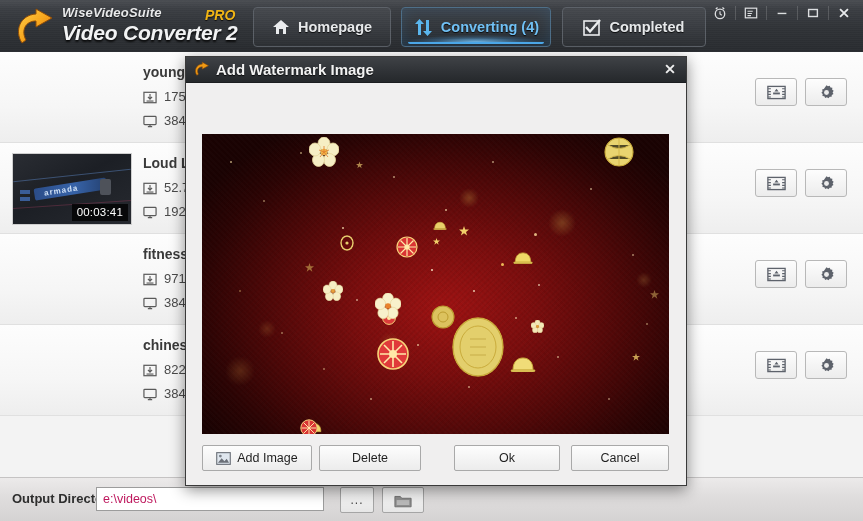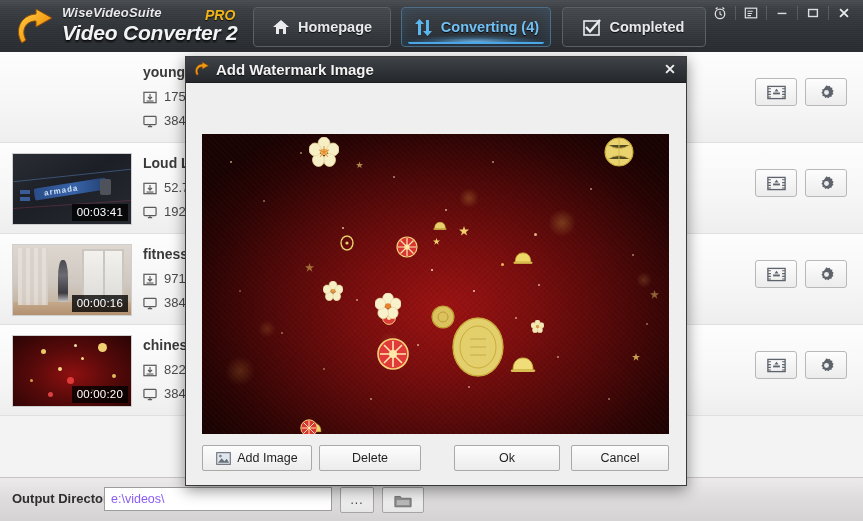--- a/index.html
+++ b/index.html
@@ -143,23 +143,23 @@
   .tb4 .s{position:absolute;border-radius:50%;}
 
   
   .bottom{
     position:absolute;left:0;top:477px;width:863px;height:44px;
     background:linear-gradient(180deg,#eceaea 0%,#e0dede 40%,#d4d2d2 100%);
     border-top:1px solid #c5c3c3;
   }
   .outlabel{position:absolute;left:12px;top:13px;font-size:13px;font-weight:bold;color:#2e2e2e;}
   .outinput{
-    position:absolute;left:104px;top:9px;width:228px;height:24px;
+    position:absolute;left:96px;top:9px;width:228px;height:24px;
     border:1px solid #9c9c9c;background:#fff;box-sizing:border-box;
-    font-size:12.5px;color:#8b5cf6;padding:0 6px;line-height:22px;
+    font-size:12.5px;color:#be185d;padding:0 6px;line-height:22px;
     font-family:"Liberation Sans",sans-serif;outline:none;
   }
   .sbtn{
     position:absolute;top:9px;height:24px;border:1px solid #a5a5a5;border-radius:2px;
     background:linear-gradient(180deg,#fbfbfb,#e6e6e6);
     display:flex;align-items:center;justify-content:center;cursor:pointer;font-size:12px;color:#444;
   }
   #btn-browse{left:340px;width:32px;letter-spacing:1px;}
   #btn-folder{left:382px;width:40px;}
 
@@ -405,31 +405,20 @@
         <div class="iconbtn">
           <svg width="17" height="17" viewBox="0 0 18 18">
             <path d="M9 1.2 l1.5 1.3 1.9 -0.6 0.8 1.8 2 0.3 -0.2 2 1.6 1.2 -1.1 1.7 0.9 1.8 -1.8 0.9 -0.2 2 -2 0 -1.3 1.5 -1.7 -1 -1.8 0.8 -0.9 -1.8 -2 -0.4 0.3 -2 -1.4 -1.4 1.3 -1.5 -0.6 -1.9 1.9 -0.7 Z" fill="#5d626b"></path>
             <circle cx="9" cy="9" r="2.6" fill="#ececec"></circle>
           </svg>
         </div>
       </div>
     </div>
 
     <div class="row">
-      <div class="thumb">
-        <div class="tb3">
-          <div class="win">
-              <div class="winbar"></div>
-            </div>
-          <div class="person"></div>
-          <div style="position:absolute;left:0;bottom:0;width:100%;height:18%;background:linear-gradient(180deg,#c5a98b,#b1906f);"></div>
-          <div style="position:absolute;left:4%;top:4%;width:26%;height:82%;background:repeating-linear-gradient(90deg,#e6e1db 0 4px,#d8d2cb 4px 8px);opacity:.8;"></div>
-        </div>
-        <div class="dur">00:00:16</div>
-      </div>
       <div class="meta">
         <div class="fname">fitness-</div>
         <div class="mline">
           <span>
             <svg width="14" height="13" viewBox="0 0 16 15">
               <rect x="1" y="1.5" width="14" height="12" fill="none" stroke="#5a5a5a" stroke-width="1.4"></rect>
               <path d="M8 3.6 V9 M5.6 6.8 L8 9.4 L10.4 6.8" stroke="#5a5a5a" stroke-width="1.3" fill="none"></path>
               <path d="M4 11.6 H12" stroke="#5a5a5a" stroke-width="1.3"></path>
             </svg>
           </span>
@@ -457,35 +446,20 @@
         <div class="iconbtn">
           <svg width="17" height="17" viewBox="0 0 18 18">
             <path d="M9 1.2 l1.5 1.3 1.9 -0.6 0.8 1.8 2 0.3 -0.2 2 1.6 1.2 -1.1 1.7 0.9 1.8 -1.8 0.9 -0.2 2 -2 0 -1.3 1.5 -1.7 -1 -1.8 0.8 -0.9 -1.8 -2 -0.4 0.3 -2 -1.4 -1.4 1.3 -1.5 -0.6 -1.9 1.9 -0.7 Z" fill="#5d626b"></path>
             <circle cx="9" cy="9" r="2.6" fill="#ececec"></circle>
           </svg>
         </div>
       </div>
     </div>
 
     <div class="row">
-      <div class="thumb">
-        <div class="tb4">
-          <i class="s" style="left:72%;top:10%;width:9px;height:9px;background:#f0d071;"></i>
-          <i class="s" style="left:24%;top:18%;width:5px;height:5px;background:#e8c96a;"></i>
-          <i class="s" style="left:46%;top:58%;width:7px;height:7px;background:#e03b3b;"></i>
-          <i class="s" style="left:38%;top:44%;width:4px;height:4px;background:#f2d98a;"></i>
-          <i class="s" style="left:58%;top:30%;width:3px;height:3px;background:#f2d98a;"></i>
-          <i class="s" style="left:14%;top:62%;width:3px;height:3px;background:#d8a040;"></i>
-          <i class="s" style="left:84%;top:54%;width:4px;height:4px;background:#e0b858;"></i>
-          <i class="s" style="left:66%;top:76%;width:3px;height:3px;background:#f0cf80;"></i>
-          <i class="s" style="left:30%;top:80%;width:5px;height:5px;background:#dc4040;"></i>
-          <i class="s" style="left:52%;top:12%;width:3px;height:3px;background:#f5e0a8;"></i>
-        </div>
-        <div class="dur">00:00:20</div>
-      </div>
       <div class="meta">
         <div class="fname">chinese</div>
         <div class="mline">
           <span>
             <svg width="14" height="13" viewBox="0 0 16 15">
               <rect x="1" y="1.5" width="14" height="12" fill="none" stroke="#5a5a5a" stroke-width="1.4"></rect>
               <path d="M8 3.6 V9 M5.6 6.8 L8 9.4 L10.4 6.8" stroke="#5a5a5a" stroke-width="1.3" fill="none"></path>
               <path d="M4 11.6 H12" stroke="#5a5a5a" stroke-width="1.3"></path>
             </svg>
           </span>

